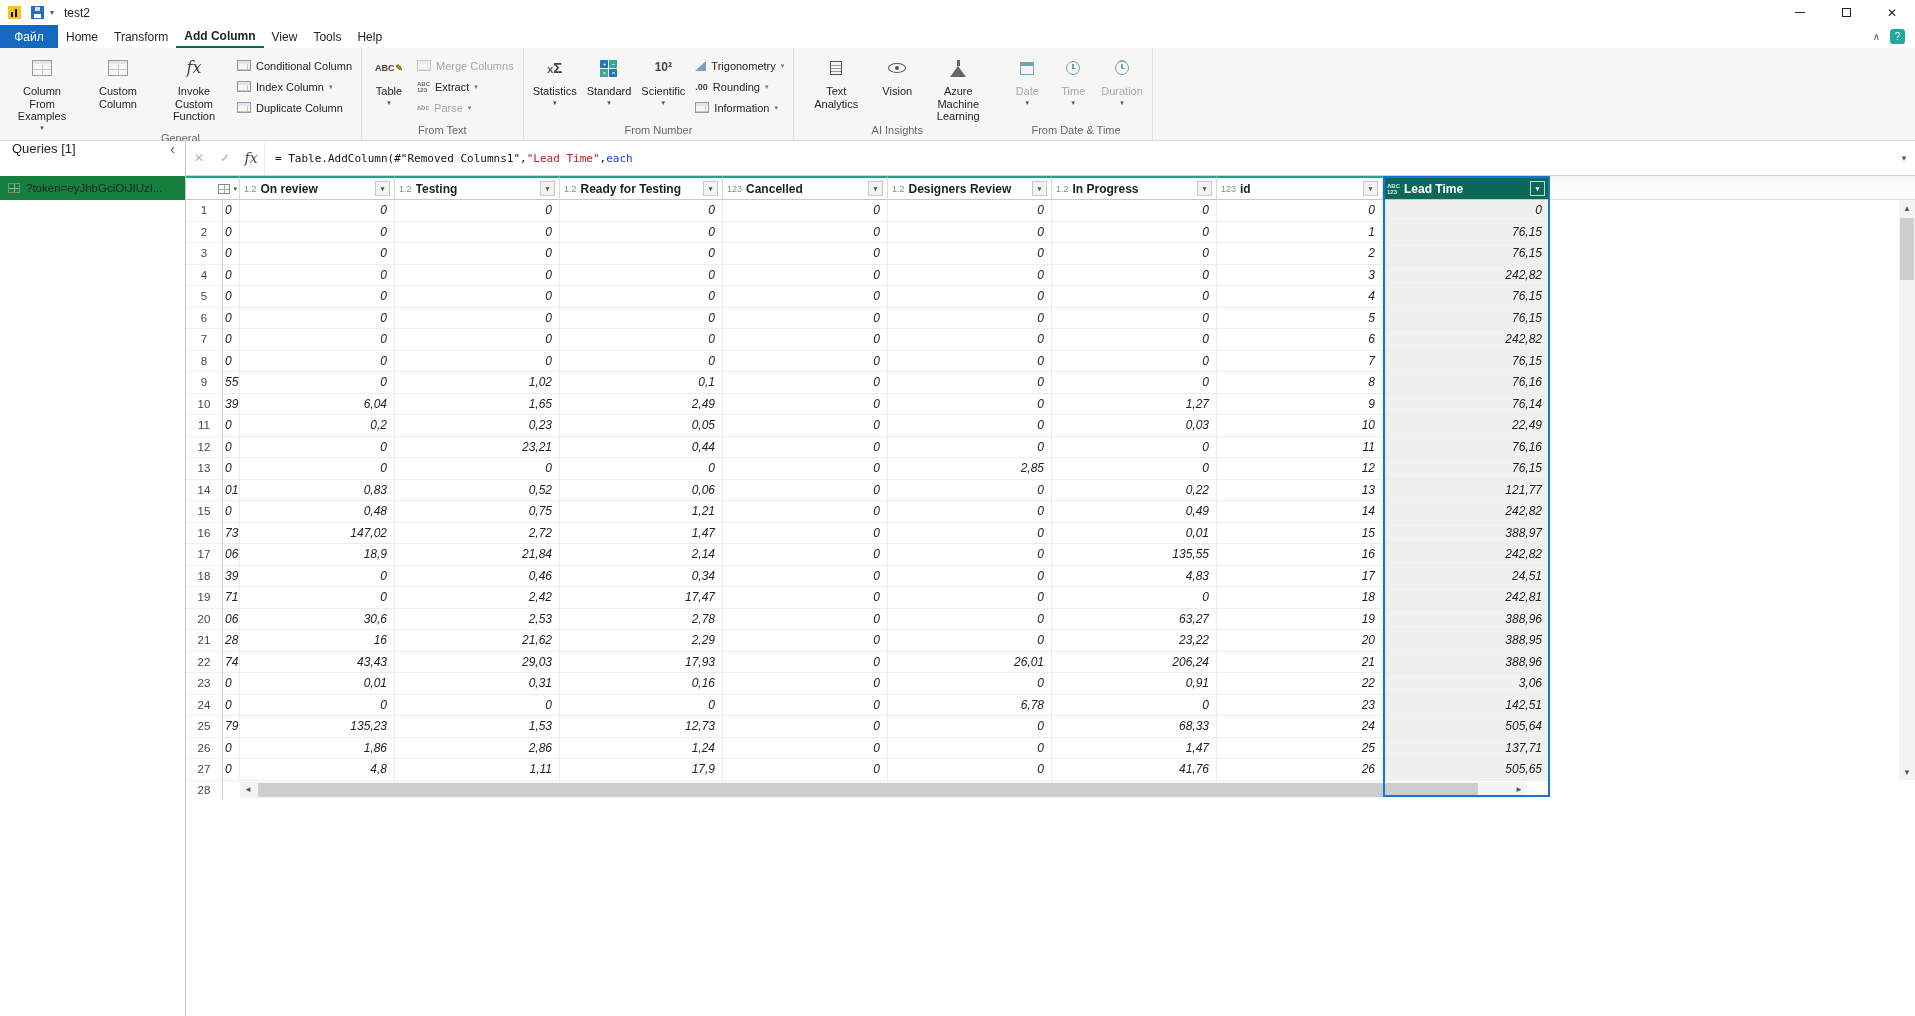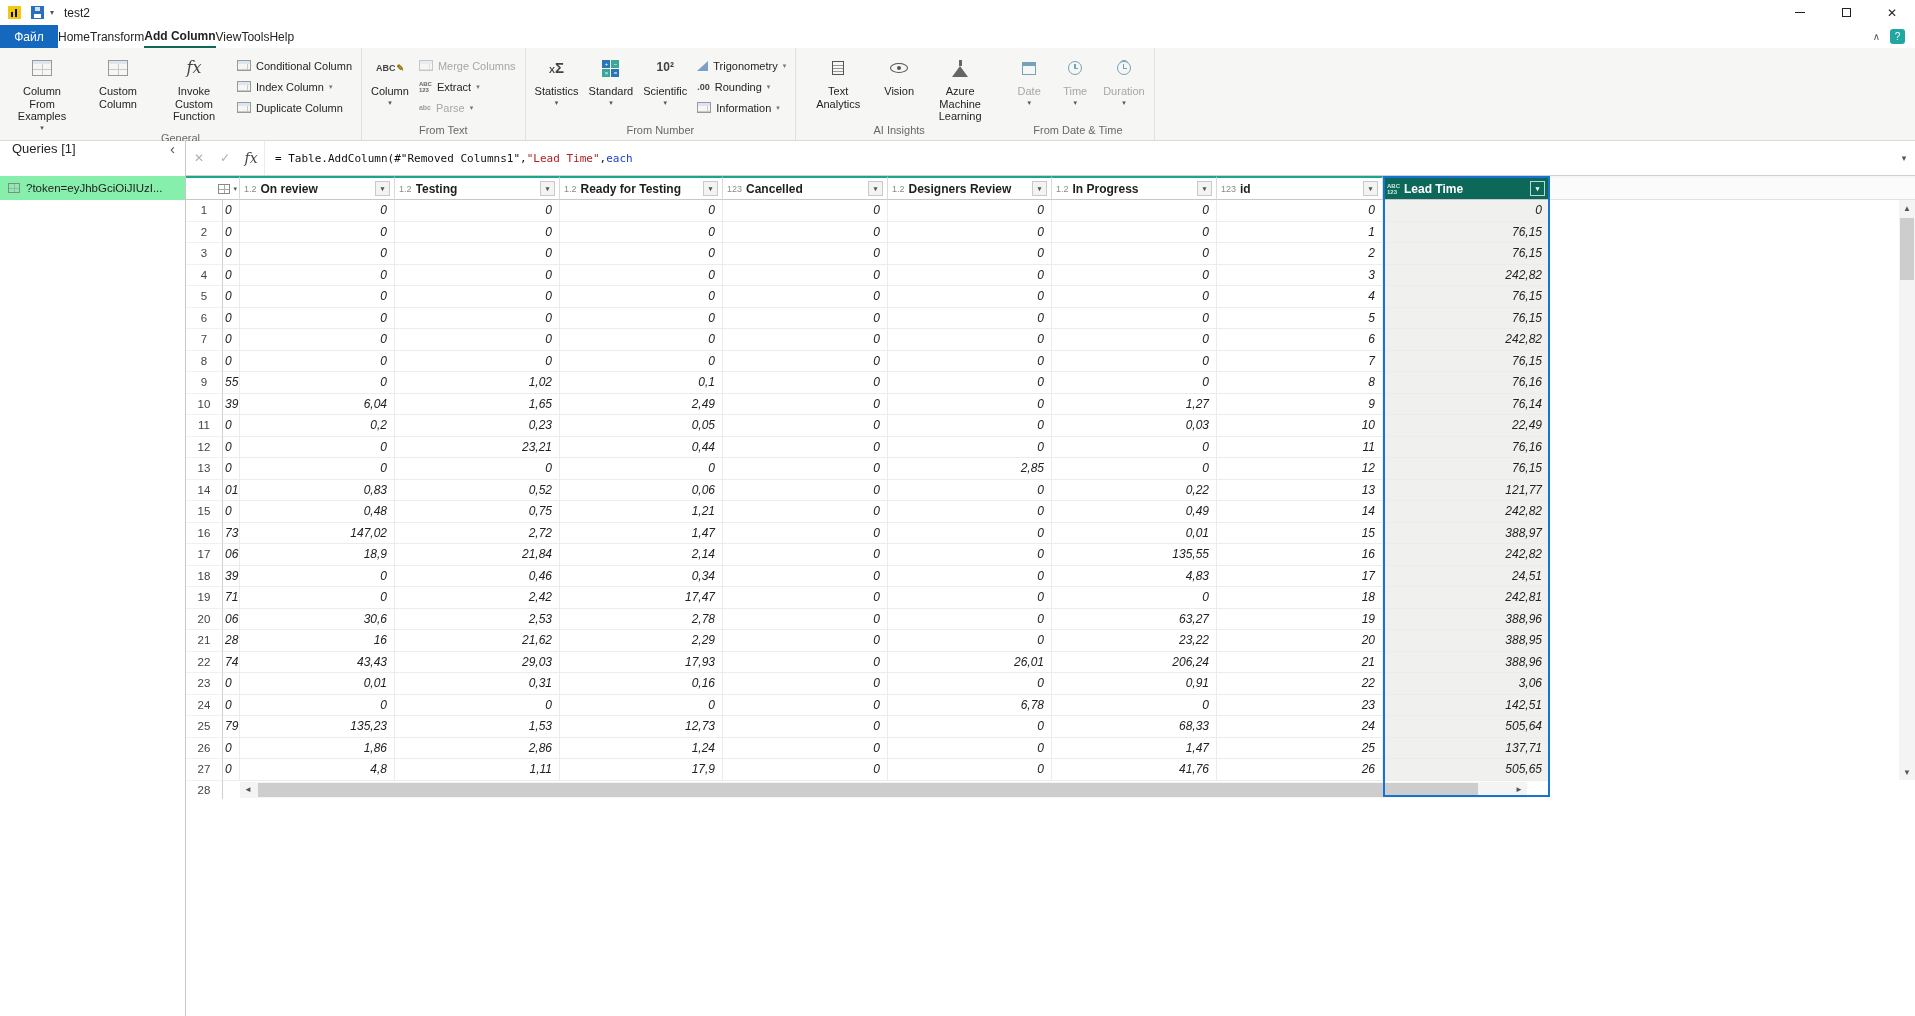--- a/index.html
+++ b/index.html
@@ -19,21 +19,21 @@
   .doc-title { font-size:12px; color:#1f1f1f; }
   .tb-spacer { flex:1; }
   .winbtn { width:46px; height:25px; display:flex; align-items:center; justify-content:center; color:#222; }
   .g-min { width:10px; height:1px; background:#222; display:inline-block; }
   .g-max { width:9px; height:9px; border:1px solid #222; display:inline-block; }
   .g-close { font-size:12px; line-height:1; }
 
   
   .tabstrip { height:23px; display:flex; align-items:stretch; background:#fff; flex:0 0 auto; }
   .tab-file { width:58px; background:#1469bf; color:#fff; font-size:12px; display:flex; align-items:center; justify-content:center; }
-  .tab { padding:0 0; font-size:12px; color:#252423; display:flex; align-items:center; }
+  .tab { padding:0 8px; font-size:12px; color:#252423; display:flex; align-items:center; }
   .tab.active { font-weight:bold; border-bottom:2px solid #0c695a; color:#1f1f1f; }
   .ts-spacer { flex:1; }
   .ts-right { display:flex; align-items:center; gap:10px; padding-right:10px; }
   .ribbon-collapse { font-size:10px; color:#555; }
   .i-help { width:15px; height:15px; background:#22a7a0; border-radius:3px; color:#fff; font-size:10px; display:flex; align-items:center; justify-content:center; }
 
   
   .ribbon { height:93px; background:#f6f6f4; border-bottom:1px solid #d9d9d9; display:flex; flex:0 0 auto; }
   .rgroup { display:flex; flex-direction:column; border-right:1px solid #e1e0de; padding:2px 4px 0 4px; }
   .rgc { flex:1; display:flex; align-items:flex-start; }
@@ -76,21 +76,21 @@
   .i-eye::before { content:""; position:absolute; left:50%; top:50%; width:4px; height:4px; margin:-2px 0 0 -2px; border-radius:50%; background:#555; }
   .i-flask { position:relative; width:16px; height:17px; }
   .i-flask::before { content:""; position:absolute; left:6.5px; top:0; width:3px; height:6px; background:#666; }
   .i-flask::after  { content:""; position:absolute; left:0; top:6px; width:0; height:0; border-left:8px solid transparent; border-right:8px solid transparent; border-bottom:11px solid #666; }
 
   
   .main { flex:1; display:flex; min-height:0; }
   .sidebar { width:186px; flex:0 0 auto; border-right:1px solid #c8c8c8; background:#fff; display:flex; flex-direction:column; }
   .sideheader { height:35px; display:flex; align-items:flex-start; justify-content:space-between; padding:0 10px 17px 12px; font-size:13px; color:#252423; }
   .side-collapse { font-size:15px; color:#555; line-height:1; }
-  .qitem { height:24px; display:flex; align-items:center; gap:6px; padding:0 8px; background:#86efac; font-size:11.5px; color:#222; white-space:nowrap; overflow:hidden; }
+  .qitem { height:24px; display:flex; align-items:center; gap:6px; padding:0 8px; background:#15803d; font-size:11.5px; color:#222; white-space:nowrap; overflow:hidden; }
   .i-grid { width:12px; height:10px; border:1px solid #888; flex:0 0 auto; background:
       linear-gradient(90deg, rgba(0,0,0,0) 0 5px, #aaa 5px 6px, rgba(0,0,0,0) 6px),
       linear-gradient(rgba(0,0,0,0) 0 4px, #aaa 4px 5px, rgba(0,0,0,0) 5px); }
 
   .content { flex:1; display:flex; flex-direction:column; min-width:0; }
 
   
   .formulabar { height:35px; display:flex; align-items:center; background:#fff; border-bottom:1px solid #cfcfcf; flex:0 0 auto; }
   .fbtn { width:26px; height:100%; display:flex; align-items:center; justify-content:center; font-size:12px; }
   .fbtn.dis { color:#b0b0b0; }
@@ -221,21 +221,21 @@
       </div>
       <div class="rglabel">General</div>
     </div>
 
     <div class="rgroup">
       <div class="rgc">
         <div class="bigbtn">
           <span class="bicon">
               <span class="i-abc">ABC<span class="pencil">✎</span></span>
             </span>
-          <span>Column</span>
+          <span>Table</span>
           <span class="dd">▾</span>
         </div>
         <div class="smallstack">
           <div class="smallbtn disabled">
             <span class="i-tbl sm" style="opacity:.5"></span>
             <span>Merge Columns</span>
           </div>
           <div class="smallbtn">
             <span class="i-ab123">
                 <span>ABC</span>

